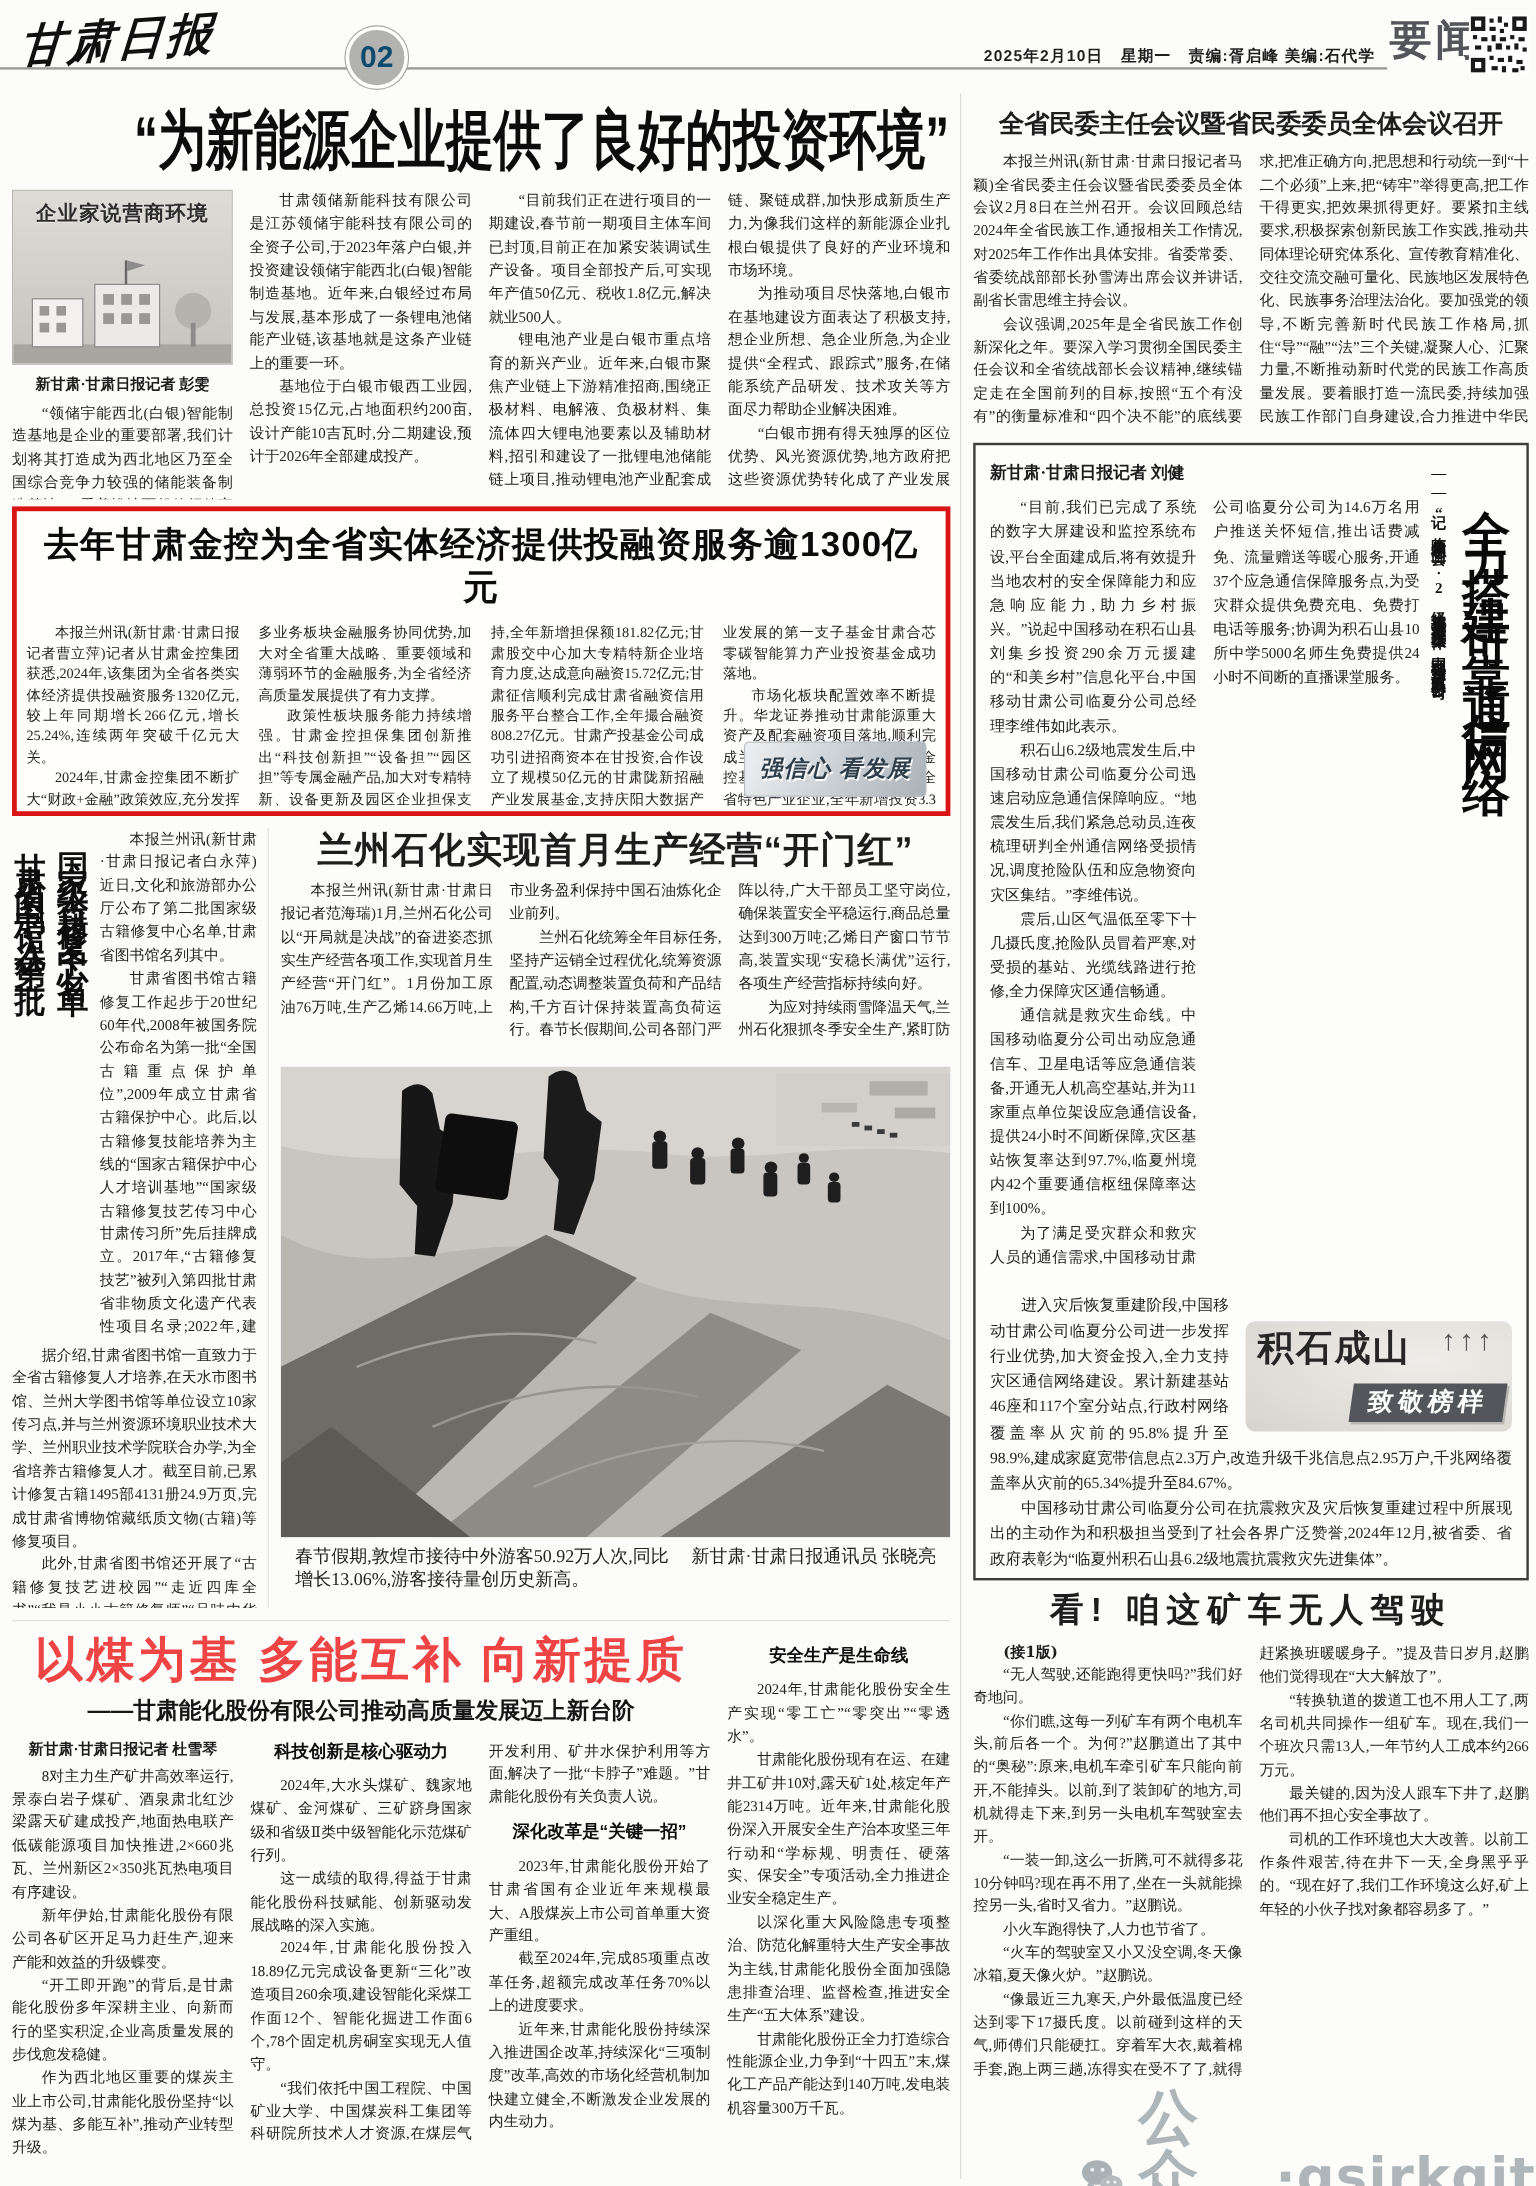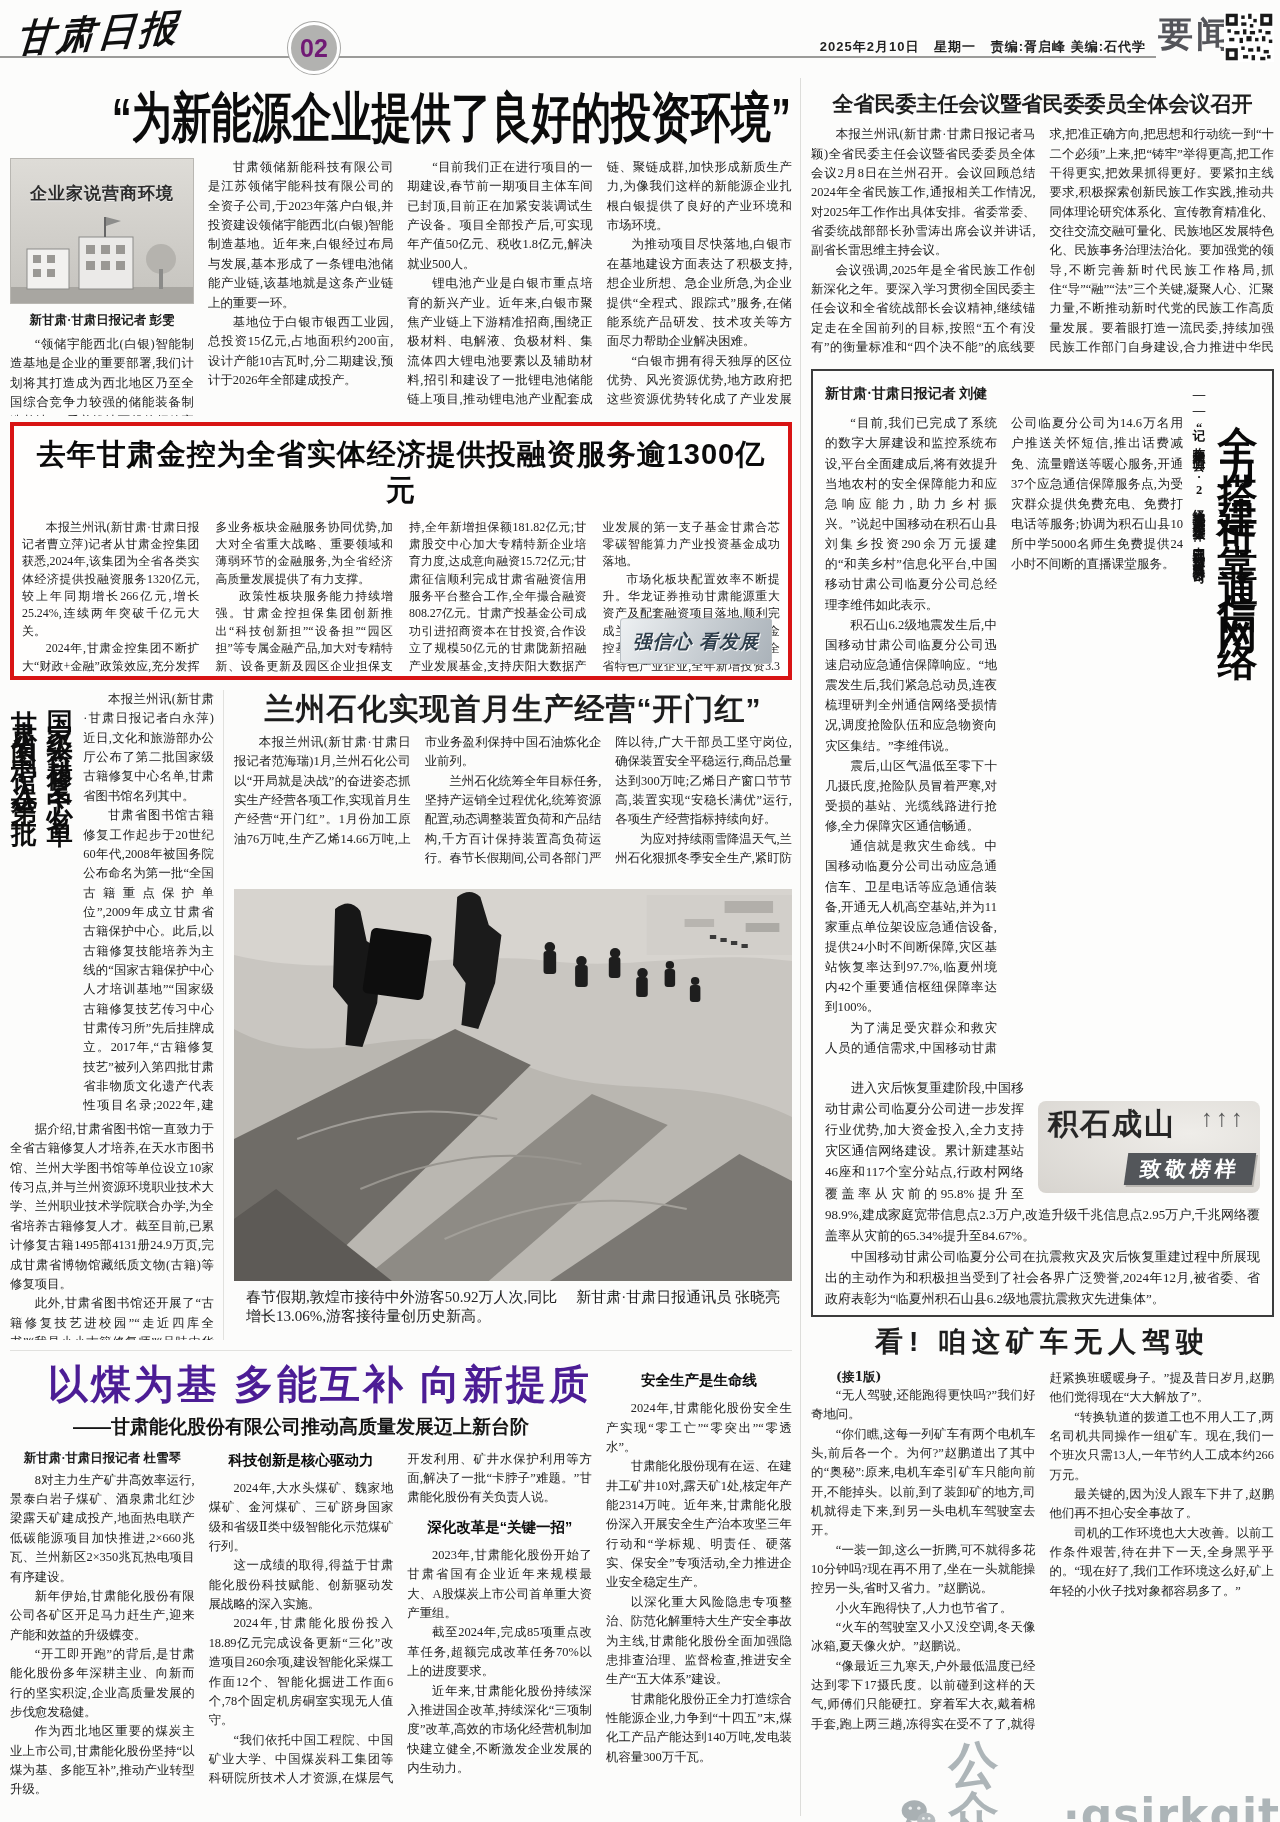--- a/index.html
+++ b/index.html
@@ -5,39 +5,39 @@
   *{margin:0;padding:0;box-sizing:border-box}
   html,body{background:#e9e9e7}
   .page{width:1280px;height:1822px;margin:0 auto;background:#fcfcfb;position:relative;overflow:hidden;
         font-family:"Liberation Serif","DejaVu Serif",serif;color:#1d1d1d}
   
   .hdr{position:relative;height:78px}
   .masthead{position:absolute;left:16px;top:8px;font-size:38px;font-weight:900;font-style:italic;
             transform:rotate(-4deg) skewX(-8deg);letter-spacing:3px;color:#101010}
   .hrule{position:absolute;left:0;top:56px;width:1156px;height:2px;background:#9b9b99}
   .pgnum{position:absolute;left:288px;top:22px;width:52px;height:52px;border-radius:50%;background:#b2b2b0;
-         border:3px solid #fff;box-shadow:0 0 0 1px #a5a5a3;color:#701a75;text-align:center;
+         border:3px solid #fff;box-shadow:0 0 0 1px #a5a5a3;color:#0c4a6e;text-align:center;
          font:900 25px/46px "Liberation Sans",sans-serif}
   .dateline{position:absolute;right:134px;top:38px;font-size:13px;font-weight:700;color:#1f1f1f;
             font-family:"Liberation Sans",sans-serif;letter-spacing:1px}
   .dateline span{margin-left:10px}
   .secname{position:absolute;left:1158px;top:16px;font:900 35px/1 "Liberation Sans",sans-serif;color:#54555a;letter-spacing:3px}
   .qr{position:absolute;right:6px;top:12px;width:50px;height:50px}
   
   .main{display:flex;padding:0 6px 0 10px}
   .colL{width:782px;flex:none}
   .colR{flex:1;border-left:1px solid #ddddda;margin-left:8px;padding-left:10px;min-width:0}
   p.bp{font-size:12.4px;line-height:1.56;text-indent:2em;text-align:justify;color:#222}
   
   .lead-head{font:900 54px/1.15 "Liberation Sans",sans-serif;text-align:center;white-space:nowrap;
              transform:scaleX(.74);transform-origin:center;margin:8px 0 10px;color:#0c0c0c}
   .lead-row{display:flex;gap:14px;height:258px;overflow:hidden}
   .kickcol{width:184px;flex:none}
   .kicker{height:146px;background:linear-gradient(#dedcd7,#c5c3be);position:relative;overflow:hidden;border:1px solid #b9b7b2}
-  .kicker-title{position:relative;z-index:2;text-align:center;padding-top:24px;font:900 17px/1.2 "DejaVu Serif",serif;
+  .kicker-title{position:relative;z-index:2;text-align:center;padding-top:9px;font:900 17px/1.2 "DejaVu Serif",serif;
                 color:#2c2c2c;letter-spacing:1px;text-shadow:0 1px 0 #eee}
   .kicker svg{position:absolute;left:0;bottom:0}
   .lead-byline{text-align:center;font-size:12.5px;font-weight:700;margin:8px 0 6px}
   .lead-rest{flex:1;column-count:3;column-gap:14px;column-fill:auto;height:258px;overflow:hidden}
   
   .jkbox{border:4px solid #d81414;margin-top:6px;padding:8px 8px 10px;height:258px;overflow:hidden;position:relative;background:#fffefd}
   .jk-head{font:900 29px/1.25 "Liberation Sans",sans-serif;text-align:center;letter-spacing:1px;margin:2px 0 10px;color:#0b0b0b}
   .jk-body{column-count:4;column-gap:16px;column-fill:auto;height:172px;overflow:hidden}
   .jk-body p{font-size:11.9px;line-height:1.46}
   .jk-banner{position:absolute;right:16px;bottom:12px;width:152px;height:46px;border-radius:4px;
@@ -57,21 +57,21 @@
   .center{flex:1;padding-left:10px;display:flex;flex-direction:column;min-width:0}
   .lz-head{font:900 30px/1.1 "Liberation Sans",sans-serif;text-align:center;letter-spacing:1px;margin:2px 0 8px}
   .lz-body{column-count:3;column-gap:14px;column-fill:auto;height:148px;overflow:hidden}
   .photo{margin-top:8px;height:392px;background:#c9c6c1;overflow:hidden}
   .capline{display:flex;align-items:flex-start;margin-top:7px;padding:0 12px;font-size:15px}
   .cap{flex:1;color:#222}
   .capcredit{font-weight:400;white-space:nowrap;margin-left:12px}
   
   .coal{display:flex;gap:14px;margin-top:10px;border-top:1px solid #e1e1de;padding-top:10px;height:466px;overflow:hidden}
   .coalL{flex:1;min-width:0}
-  .coal-head{font:900 40px/1.15 "Liberation Sans",sans-serif;text-align:right;letter-spacing:3px;color:#4c1d95}
+  .coal-head{font:900 40px/1.15 "Liberation Sans",sans-serif;text-align:center;letter-spacing:3px;color:#ef4444}
   .coal-sub{font:700 19px/1.3 "Liberation Sans",sans-serif;text-align:center;margin:8px 0 10px;color:#151515}
   .coal-cols{column-count:3;column-gap:14px;column-fill:auto;height:352px;overflow:hidden}
   .coal-byline{font-size:12.5px;font-weight:700;text-align:center;margin-bottom:4px}
   .subhead{font:700 14.5px/1.4 "Liberation Sans",sans-serif;text-align:center;margin:9px 0;color:#0d0d0d}
   .coalR{width:186px;flex:none}
   
   .mw-head{font:900 21px/1.3 "Liberation Sans",sans-serif;text-align:center;margin:12px 0 8px;letter-spacing:0}
   .mw-body{column-count:2;column-gap:14px;column-fill:auto;height:236px;overflow:hidden}
   .commbox{border:2px solid #3c3c3c;margin-top:8px;height:948px;overflow:hidden;padding:10px 12px;display:flex;flex-direction:column;background:#fdfdfc}
   .comm-main{display:flex;gap:8px;flex:1;overflow:hidden}

